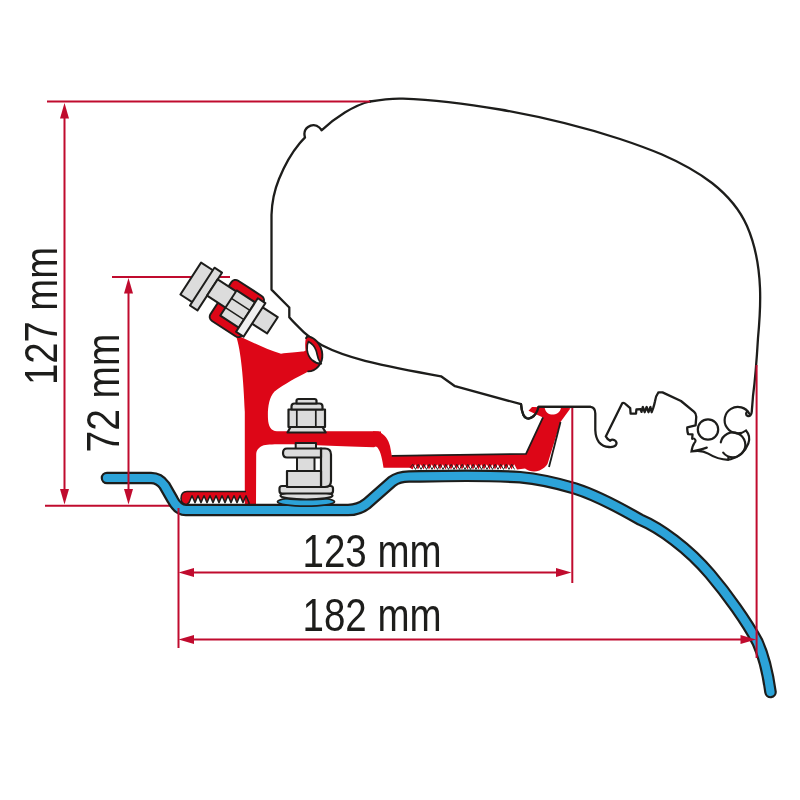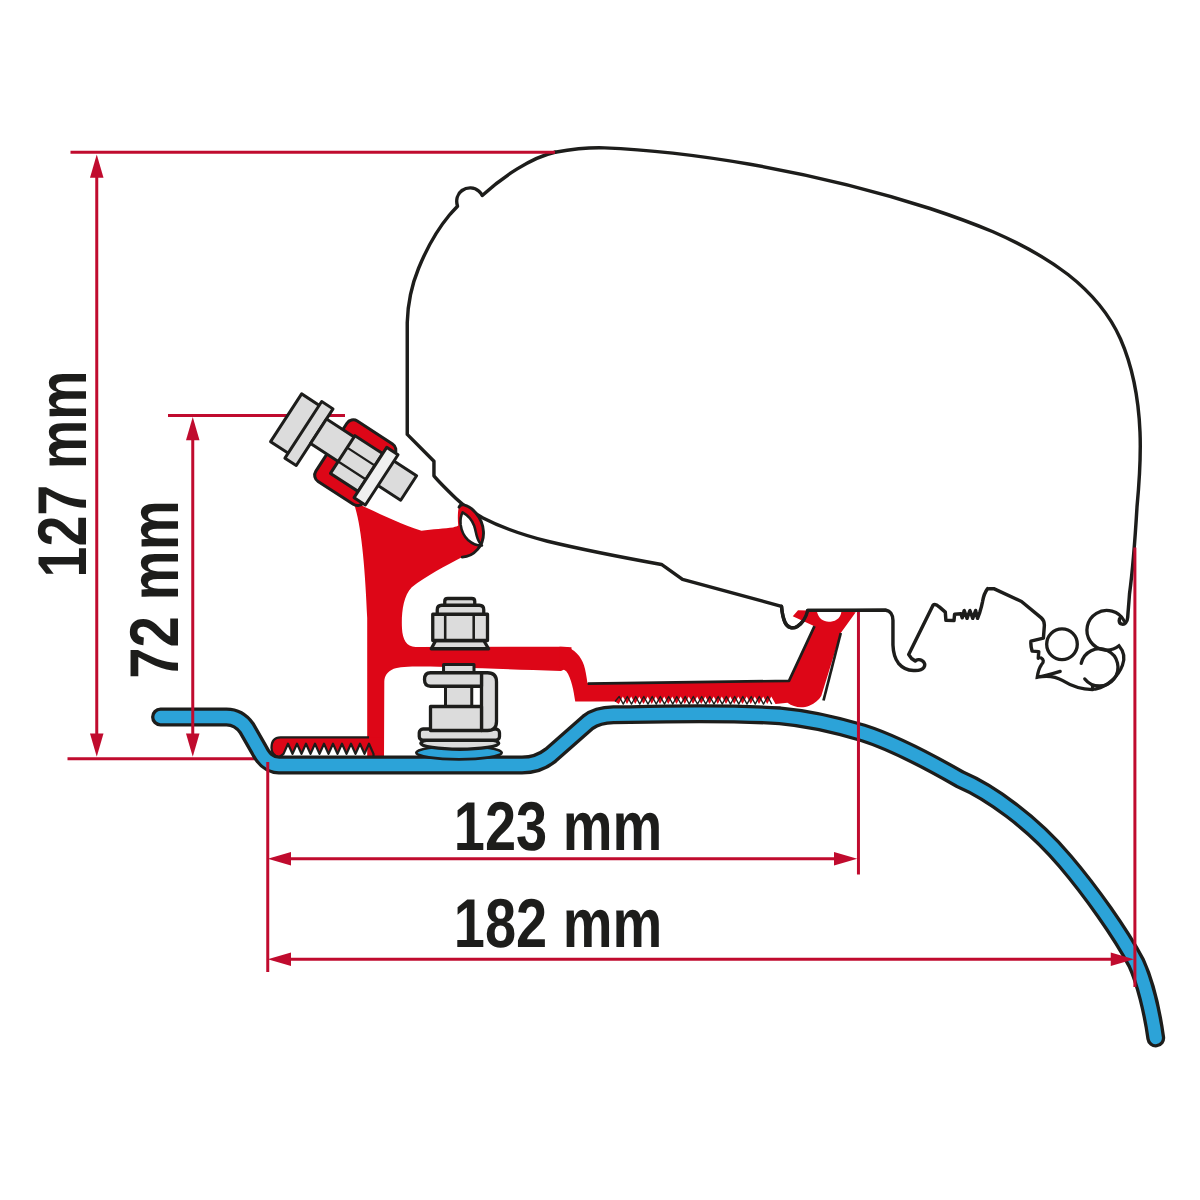--- a/index.html
+++ b/index.html
@@ -1,16 +1,16 @@
 <!DOCTYPE html>
 <html><head>
 <meta charset="utf-8">
 <style>
 html,body{margin:0;padding:0;background:#fff;}
-.page{width:800px;height:800px;position:relative;font-family:"Liberation Sans",sans-serif;font-weight:bold;}
+.page{width:800px;height:800px;position:relative;font-family:"Liberation Sans",sans-serif;}
 text{font-family:"Liberation Sans",sans-serif;fill:#1d1d1b;}
 svg{display:block;}
 </style>
 </head>
 <body>
 <div class="page">
 <svg width="800" height="800" viewBox="0 0 800 800" xmlns="http://www.w3.org/2000/svg">
 
 <rect x="0" y="0" width="800" height="800" fill="#ffffff"></rect>
 

